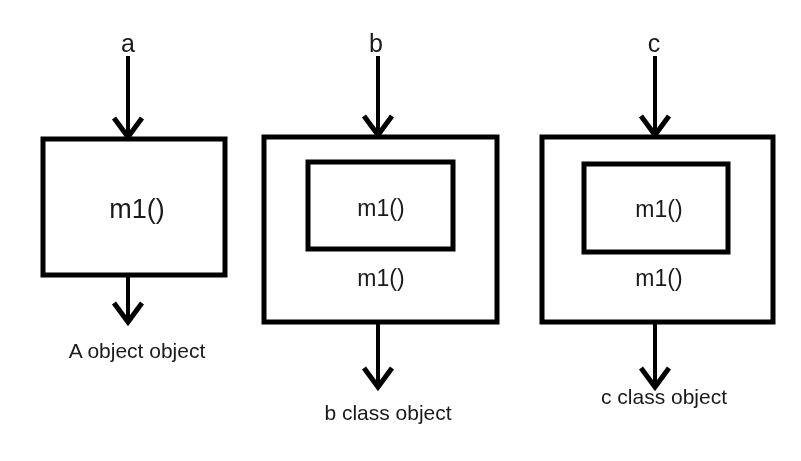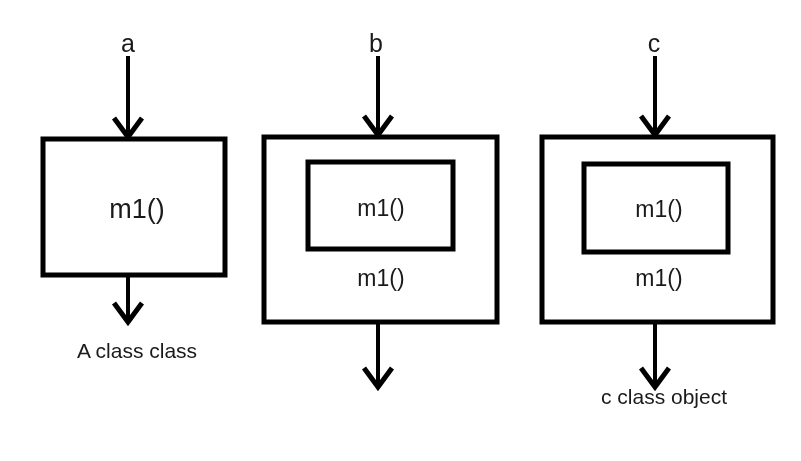--- a/index.html
+++ b/index.html
@@ -101,28 +101,29 @@
         <polyline points="641,368 655,387 669,368" fill="none" stroke="#000" stroke-width="5" stroke-linecap="butt" stroke-linejoin="miter"></polyline>
       </g>
     </g>
 
   </svg>
 
   <div class="lbl lbl-var" style="left:128px; top:43px;">a</div>
 
   <div class="lbl lbl-method-big" style="left:137px; top:209px;">m1()</div>
 
-  <div class="lbl lbl-caption" style="left:137px; top:350px;">A class class</div>
+  <div class="lbl lbl-caption" style="left:137px; top:350px;">A object object</div>
 
   <div class="lbl lbl-var" style="left:376px; top:43px;">b</div>
 
   <div class="lbl lbl-method" style="left:381px; top:208px;">m1()</div>
 
   <div class="lbl lbl-method" style="left:381px; top:278px;">m1()</div>
 
+  <div class="lbl lbl-caption" style="left:388px; top:412px;">b class object</div>
 
   <div class="lbl lbl-var" style="left:654px; top:43px;">c</div>
 
   <div class="lbl lbl-method" style="left:659px; top:209px;">m1()</div>
 
   <div class="lbl lbl-method" style="left:659px; top:278px;">m1()</div>
 
   <div class="lbl lbl-caption" style="left:664px; top:396px;">c class object</div>
 
 </div>

